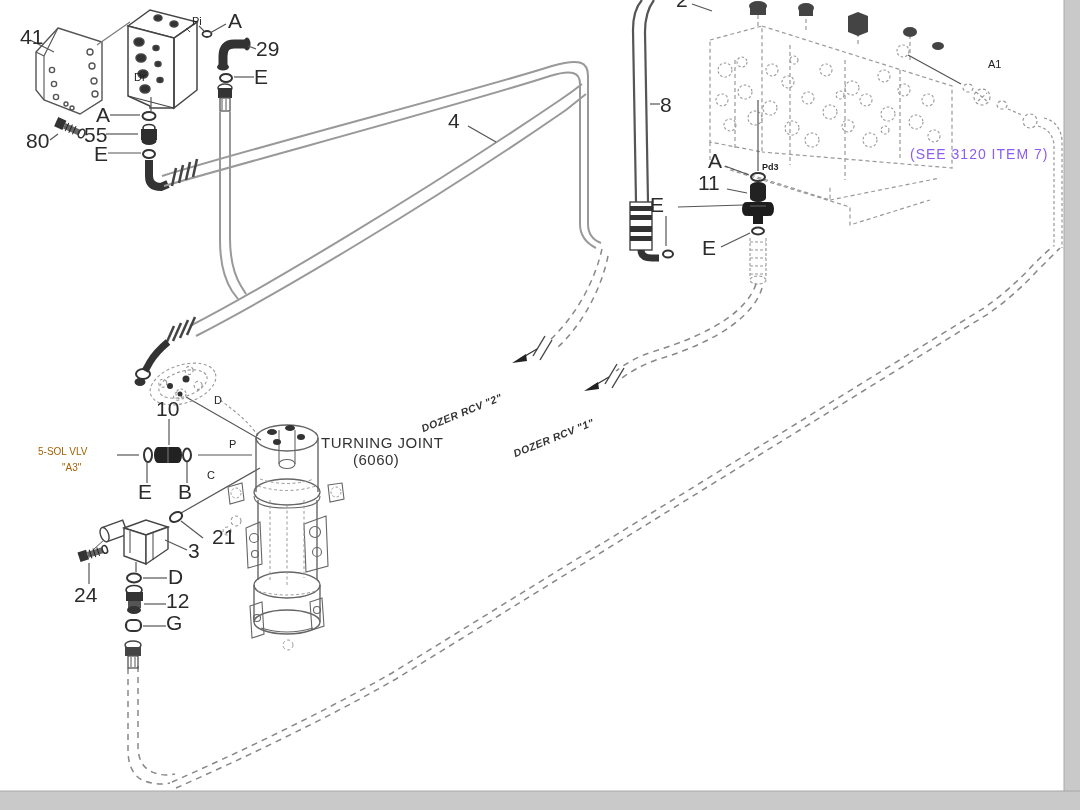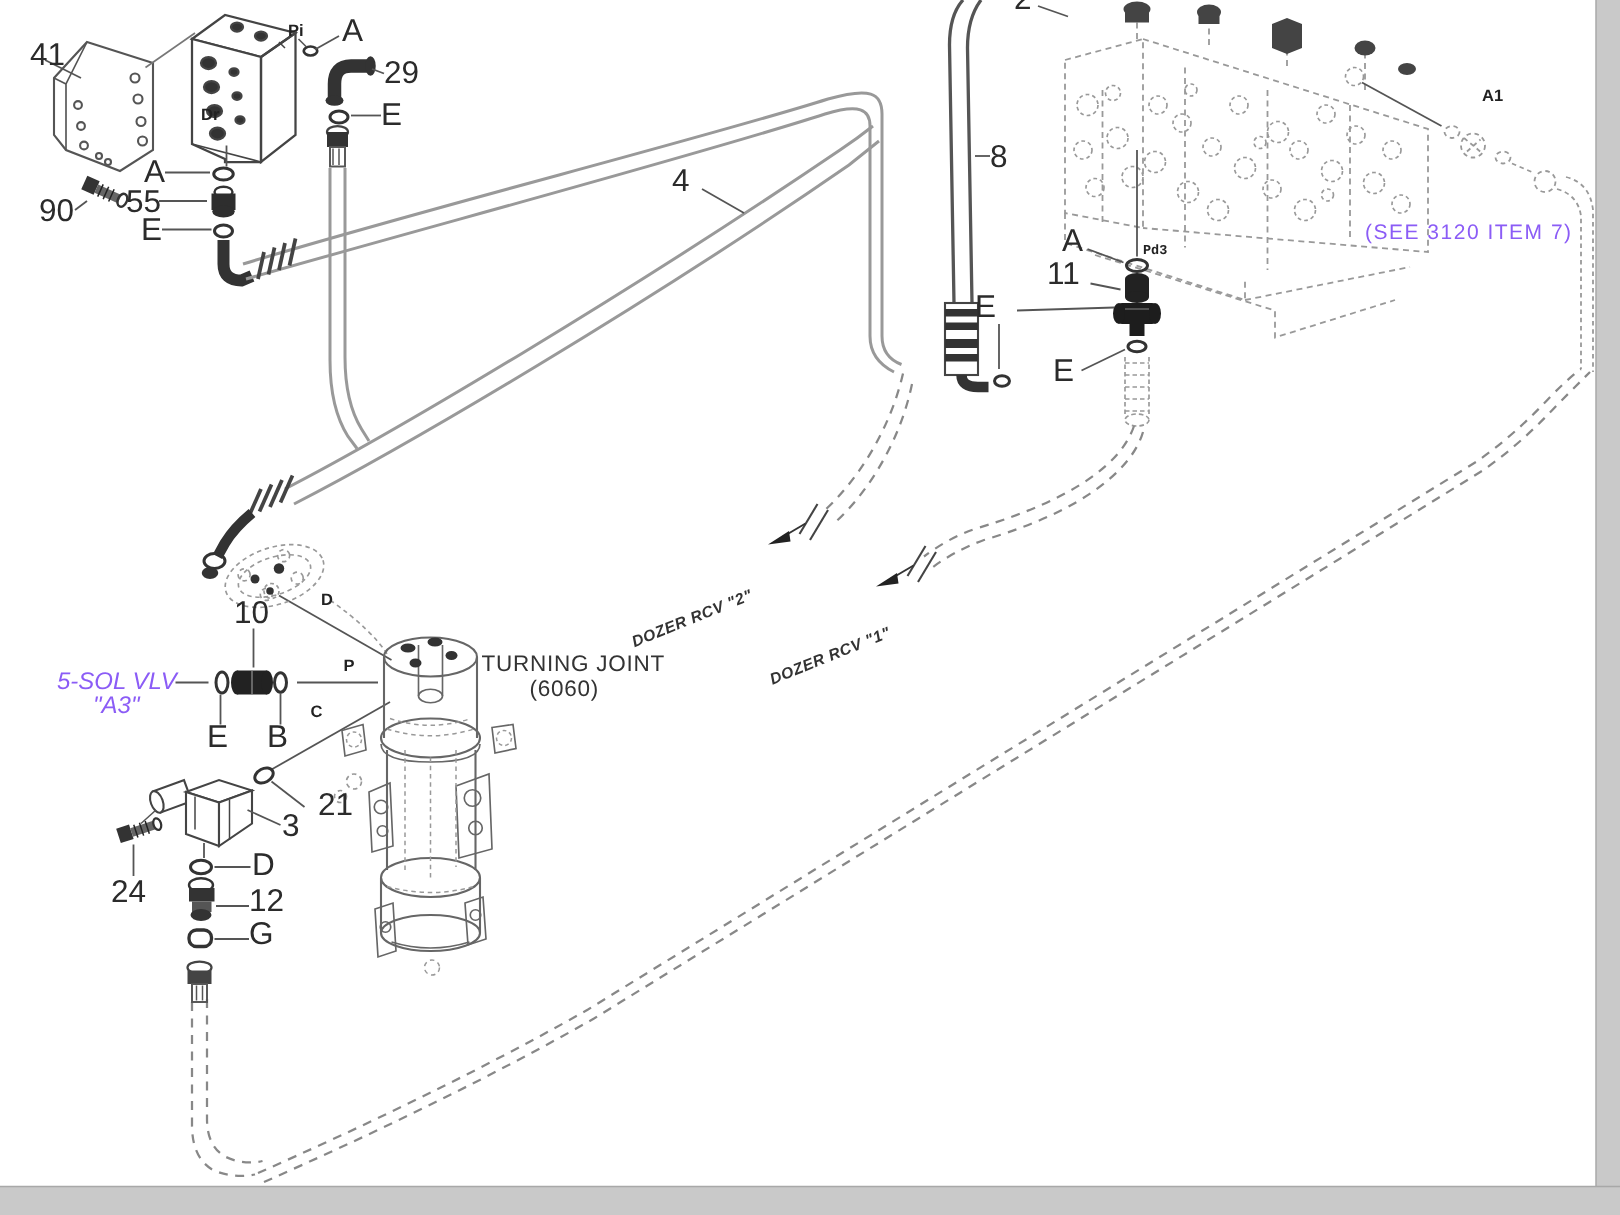--- a/index.html
+++ b/index.html
@@ -1,24 +1,24 @@
 <!DOCTYPE html>
 <html><head>
 <meta charset="utf-8">
 <style>
   html,body{margin:0;padding:0;background:#ffffff;}
   #stage{position:relative;width:1080px;height:810px;overflow:hidden;background:#fff;
          font-family:"Liberation Sans",sans-serif;color:#2b2b2b;}
   svg{position:absolute;left:0;top:0;}
   .lbl{position:absolute;font-size:21px;line-height:1;color:#2b2b2b;white-space:nowrap;}
-  .lbl-sm{position:absolute;font-size:11px;font-weight:bold;line-height:1;color:#222;white-space:nowrap;}
-  .lbl-xs{position:absolute;font-size:9px;font-weight:bold;line-height:1;color:#222;white-space:nowrap;font-family:Liberation Mono, monospace;}
+  .lbl-sm{position:absolute;font-size:11px;font-weight:normal;line-height:1;color:#222;white-space:nowrap;}
+  .lbl-xs{position:absolute;font-size:9px;font-weight:bold;line-height:1;color:#222;white-space:nowrap;}
   .lbl-md{position:absolute;font-size:14px;line-height:1;color:#8b5cf6;letter-spacing:1px;white-space:nowrap;}
   .lbl-tj{position:absolute;font-size:15px;line-height:1;color:#333;letter-spacing:.5px;white-space:nowrap;}
-  .lbl-name{position:absolute;font-size:16px;line-height:1;color:#8b5cf6;white-space:nowrap;font-style:italic;}
+  .lbl-name{position:absolute;font-size:10px;line-height:1;color:#a16207;white-space:nowrap;}
   .lbl-rot{position:absolute;font-size:10.5px;font-weight:bold;font-style:italic;line-height:1;color:#333;
            transform:rotate(-22deg);transform-origin:left top;white-space:nowrap;letter-spacing:.4px;}
 </style>
 </head>
 <body>
 
 <div id="stage">
 
 <svg width="1080" height="810" viewBox="0 0 1080 810">
 
@@ -429,21 +429,21 @@
 
   <g>
     <rect x="1064" y="0" width="16" height="810" fill="#c9c9c9"></rect>
     <line x1="1064" y1="0" x2="1064" y2="810" stroke="#a8a8a8" stroke-width="1"></line>
     <rect x="0" y="791" width="1080" height="19" fill="#c9c9c9"></rect>
     <line x1="0" y1="791" x2="1080" y2="791" stroke="#a8a8a8" stroke-width="1"></line>
   </g>
 </svg>
 
 <div class="lbl" style="left:20px;top:26px">41</div>
-<div class="lbl" style="left:26px;top:130px">90</div>
+<div class="lbl" style="left:26px;top:130px">80</div>
 <div class="lbl" style="left:84px;top:124px">55</div>
 <div class="lbl" style="left:256px;top:38px">29</div>
 <div class="lbl" style="left:448px;top:110px">4</div>
 <div class="lbl" style="left:660px;top:94px">8</div>
 <div class="lbl" style="left:676px;top:-11px">2</div>
 <div class="lbl" style="left:698px;top:172px">11</div>
 <div class="lbl" style="left:156px;top:398px">10</div>
 <div class="lbl" style="left:212px;top:526px">21</div>
 <div class="lbl" style="left:188px;top:540px">3</div>
 <div class="lbl" style="left:74px;top:584px">24</div>

